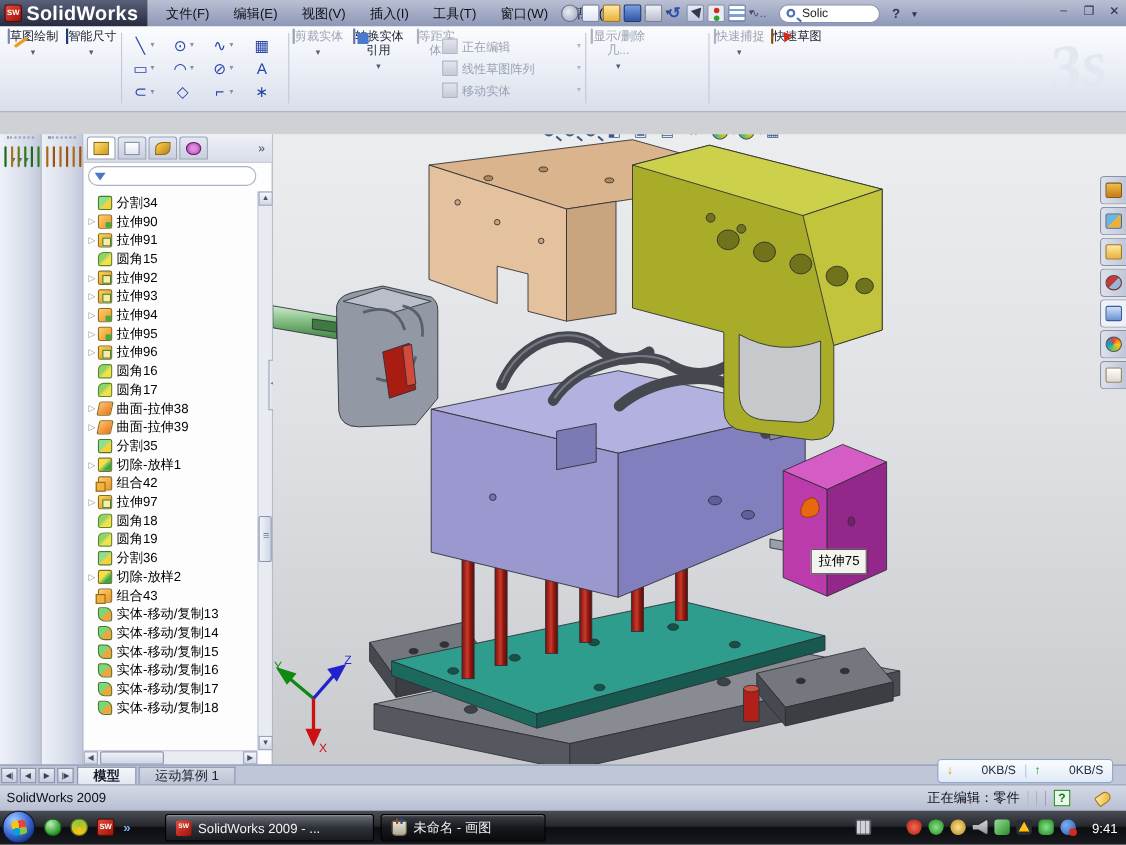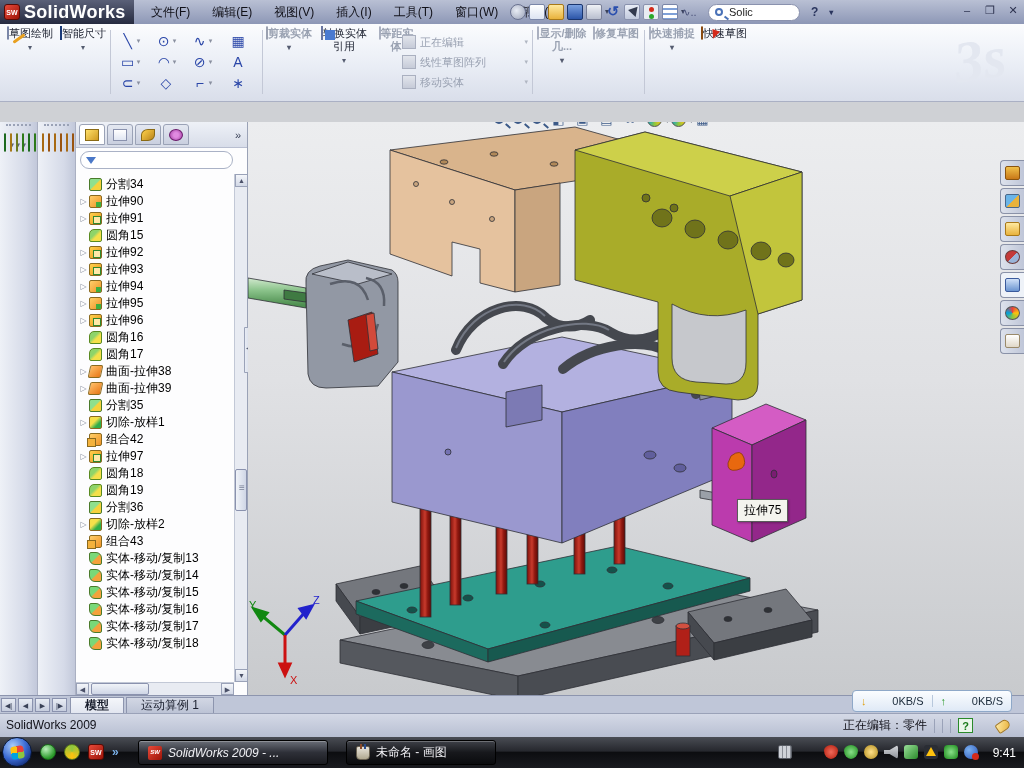--- a/index.html
+++ b/index.html
@@ -42,21 +42,21 @@
   .win-ctl span{font-size:11px;color:#2e3450;width:14px;text-align:center;cursor:default;}
 
   
   .ribbon{position:absolute;left:0;top:24px;width:1024px;height:78px;
     background:linear-gradient(#fbfcfe,#e9edf5 55%,#d9deea);border-bottom:1px solid #aab0c4;}
   .rb-wm{position:absolute;right:18px;top:2px;font-size:58px;font-style:italic;font-weight:bold;
     color:#e3e7f0;transform:rotate(-8deg);font-family:"Liberation Serif",serif;}
   .rbtn{position:absolute;top:3px;height:72px;text-align:center;font-size:11px;color:#1a1f2e;line-height:13px;}
   .rbtn .ric{margin:2px auto 1px;width:24px;height:24px;}
   .rbtn .rdd{display:block;font-size:8px;color:#555c70;margin-top:1px;}
-  .rbtn.dis{color:#9aa2b2;font-weight:bold;}
+  .rbtn.dis{color:#9aa2b2;}
   .ric.i-sketch{background:linear-gradient(135deg,#fff 40%,#dbe4f4);border:1px solid #7a86a8;position:relative;border-radius:3px;}
   .ric.i-sketch::after{content:"";position:absolute;left:4px;top:10px;width:14px;height:3px;background:#e8a020;transform:rotate(-35deg);border-radius:2px;}
   .ric.i-dim{background:linear-gradient(135deg,#9ec2ee,#2e5aa8);border:1px solid #1a3a78;transform:rotate(45deg);width:18px!important;height:18px!important;margin-top:5px!important;}
   .ric.i-trim{background:linear-gradient(#e6e9ef,#c4c9d6);border:1px solid #9aa0b0;border-radius:3px;}
   .ric.i-convert{background:linear-gradient(135deg,#fff,#cfd8ec);border:1px solid #6a76a0;position:relative;}
   .ric.i-convert::after{content:"";position:absolute;left:3px;top:3px;width:10px;height:10px;background:#4a7ad0;}
   .ric.i-offset,.ric.i-gray{background:linear-gradient(#e4e7ee,#c8cdda);border:1px solid #aab0c0;border-radius:3px;}
   .ric.i-rapid{background:linear-gradient(135deg,#ffd24a,#e07818);border:1px solid #8a4a10;border-radius:3px;position:relative;}
   .ric.i-rapid::after{content:"";position:absolute;left:8px;top:3px;border:4px solid transparent;border-top:9px solid #d42a1a;transform:rotate(20deg);}
   .rsep{position:absolute;top:6px;width:1px;height:64px;background:#c3c8d6;}
@@ -348,24 +348,20 @@
         <span>移动实体</span>
       </div>
     </div>
     <div class="rsep" style="left:532px;"></div>
 
     <div class="rbtn dis" style="left:536px;width:52px;">
       <span class="ric i-gray"></span>
       <span>显示/删除几...</span>
       <span class="rdd">▾</span>
     </div>
-    <div class="rbtn dis" style="left:592px;width:48px;">
-      <span class="ric i-gray"></span>
-      <span>修复草图</span>
-    </div>
     <div class="rsep" style="left:644px;"></div>
     <div class="rbtn dis" style="left:648px;width:48px;">
       <span class="ric i-gray"></span>
       <span>快速捕捉</span>
       <span class="rdd">▾</span>
     </div>
     <div class="rbtn" style="left:700px;width:48px;">
       <span class="ric i-rapid"></span>
       <span>快速草图</span>
     </div>
@@ -803,21 +799,21 @@
   </div>
 
   <div class="taskbar">
     <div class="orb"></div>
     <div class="qlaunch">
       <span class="qli q-msn"></span>
         <span class="qli q-ball"></span>
         <span class="qli q-sw">SW</span>
       <span class="q-chev">»</span>
     </div>
-    <div class="task active" style="left:138px;width:190px;font-style:italic;">
+    <div class="task active" style="left:150px;width:190px;">
       <span class="ticn sw">SW</span>
       <span>SolidWorks 2009 - ...</span>
     </div>
     <div class="task" style="left:346px;width:150px;">
       <span class="ticn paint"></span>
       <span>未命名 - 画图</span>
     </div>
     <div class="tray">
       <span class="tri kb"></span>
         <span class="tri red"></span>

